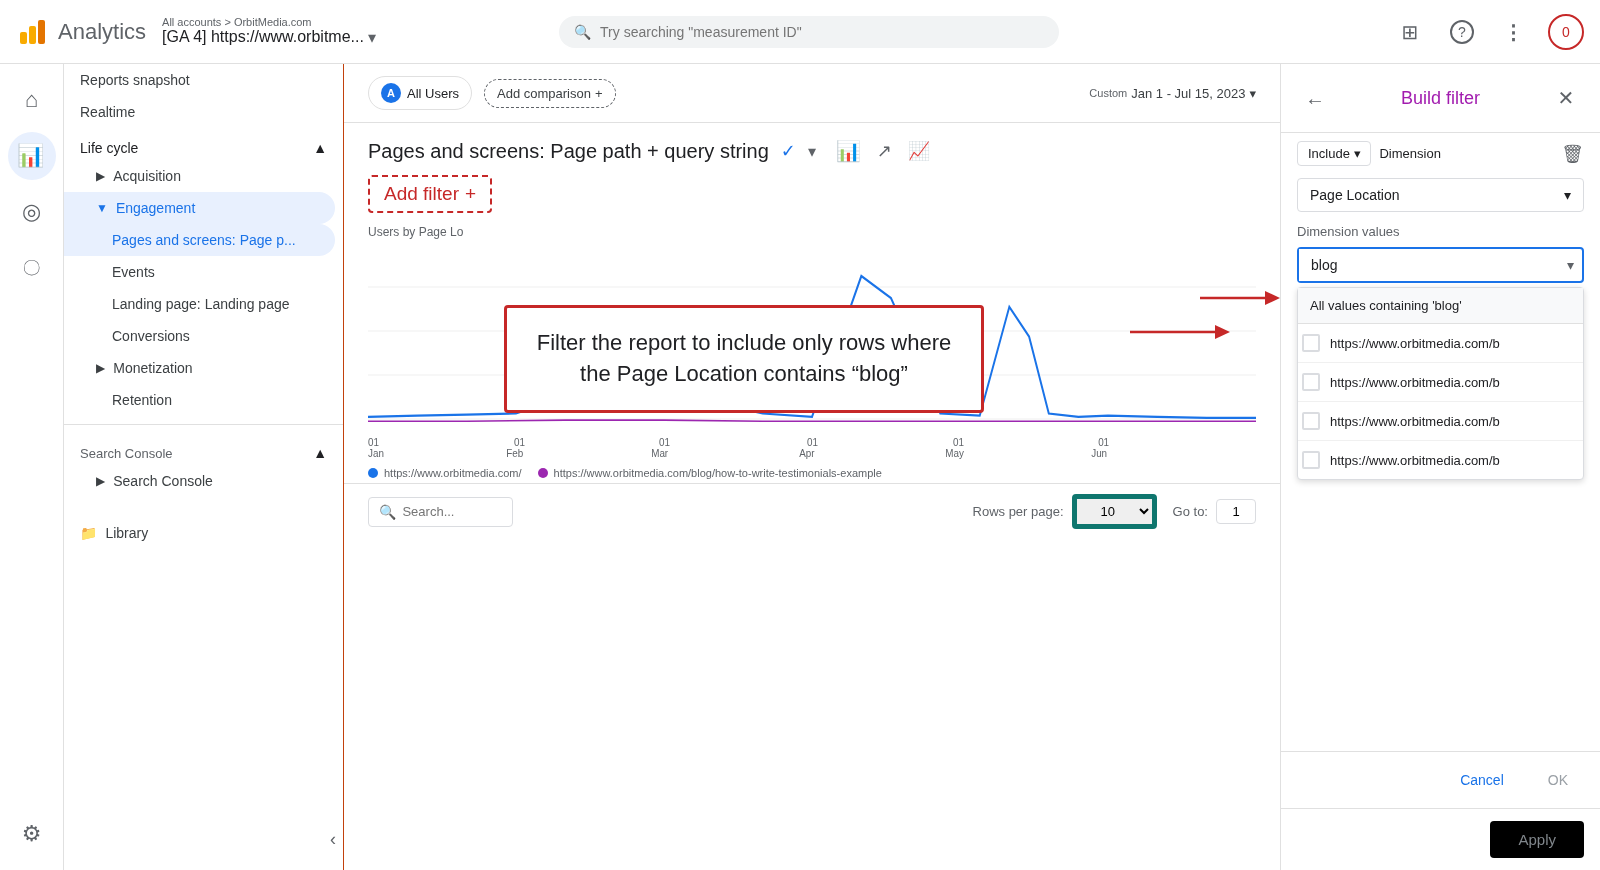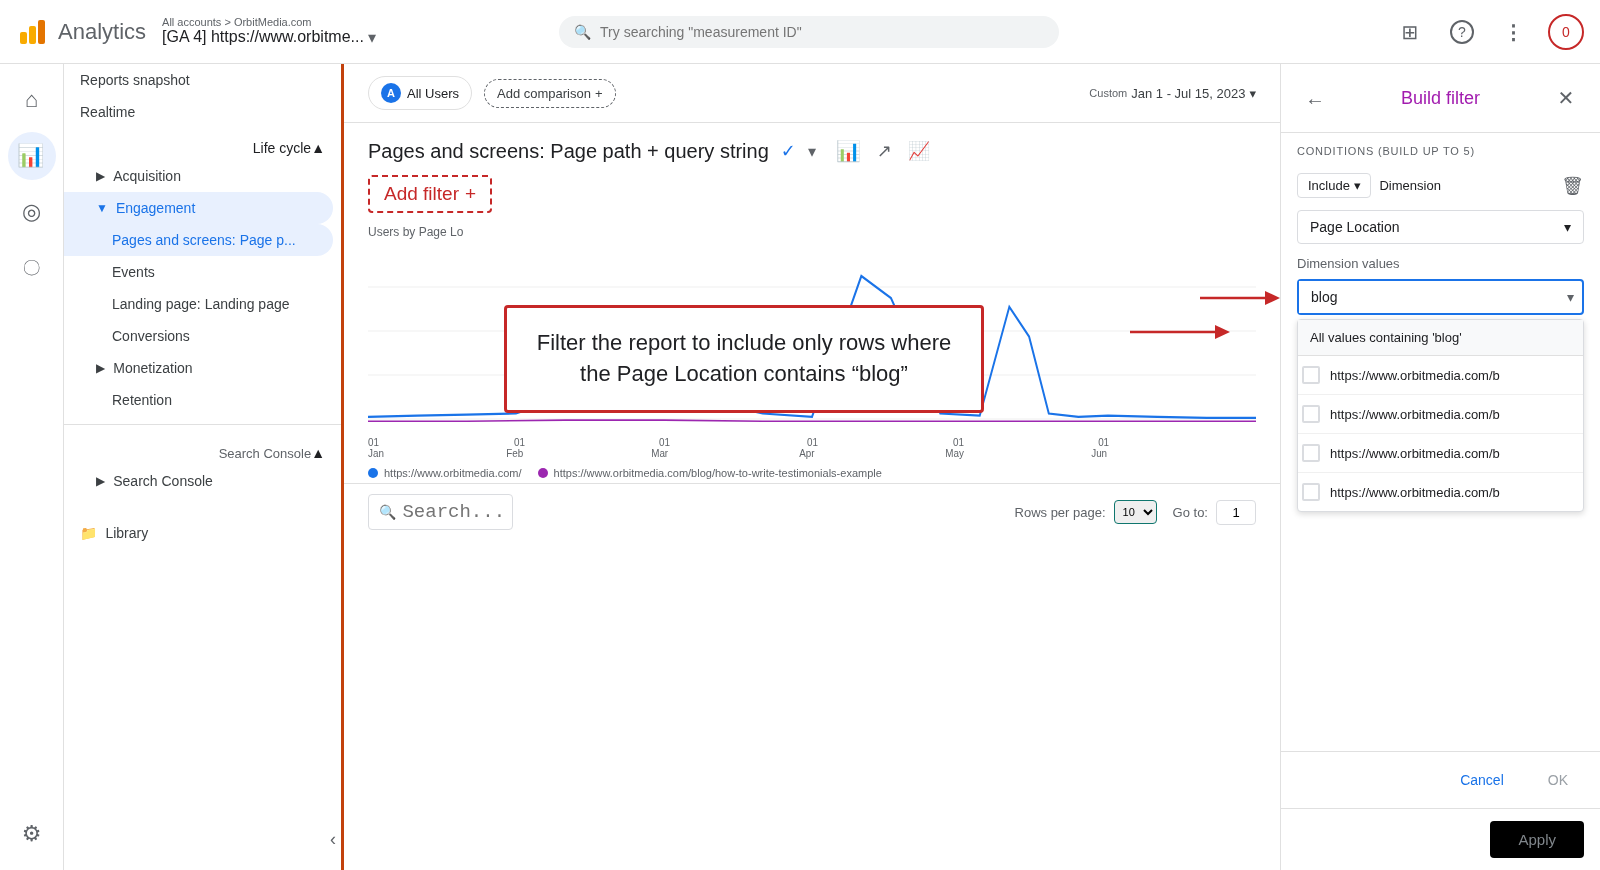--- a/index.html
+++ b/index.html
@@ -3,21 +3,21 @@
   <meta charset="utf-8">
   <style>
     * { box-sizing: border-box; margin: 0; padding: 0; }
     body { font-family: 'Google Sans', Arial, sans-serif; background: #f8f9fa; color: #202124; font-size: 14px; overflow: hidden; }
 
     
     .app-container { display: flex; flex-direction: column; height: 870px; width: 1600px; }
     .top-bar { display: flex; align-items: center; background: #fff; border-bottom: 1px solid #e0e0e0; padding: 0 16px; height: 64px; flex-shrink: 0; }
     .main-area { display: flex; flex: 1; overflow: hidden; }
     .icon-sidebar { width: 64px; background: #fff; border-right: 1px solid #e0e0e0; display: flex; flex-direction: column; align-items: center; padding: 12px 0; gap: 8px; flex-shrink: 0; }
-    .nav-sidebar { width: 280px; background: #fff; border-right: 3px solid #c2410c; overflow-y: auto; flex-shrink: 0; }
+    .nav-sidebar { width: 280px; background: #fff; border-right: 1px solid #c2410c; overflow-y: auto; flex-shrink: 0; }
     .content-area { flex: 1; overflow: hidden; background: #fff; position: relative; }
     .right-panel { width: 320px; background: #fff; border-left: 1px solid #e0e0e0; display: flex; flex-direction: column; flex-shrink: 0; }
 
     
     .logo-area { display: flex; align-items: center; gap: 10px; margin-right: 16px; }
     .logo-icon { width: 32px; height: 32px; }
     .app-title { font-size: 22px; font-weight: 400; color: #5f6368; }
     .account-info { display: flex; flex-direction: column; margin-right: 16px; }
     .account-breadcrumb { font-size: 11px; color: #5f6368; }
     .account-name { font-size: 16px; color: #202124; display: flex; align-items: flex-start; gap: 4px; }
@@ -32,21 +32,21 @@
     .icon-nav-item.active { background: #e8f0fe; color: #1a73e8; }
     .icon-nav-bottom { margin-top: auto; }
 
     
     .nav-section-header { padding: 16px 16px 8px; font-size: 14px; font-weight: 500; color: #202124; }
     .nav-item { padding: 8px 16px; cursor: pointer; display: flex; align-items: center; gap: 8px; color: #3c4043; font-size: 14px; border-radius: 0 24px 24px 0; margin-right: 8px; }
     .nav-item.active { background: #e8f0fe; color: #1a73e8; font-weight: 500; }
     .nav-item.sub { padding-left: 32px; }
     .nav-item.sub2 { padding-left: 48px; }
     .nav-divider { height: 1px; background: #e0e0e0; margin: 8px 0; }
-    .nav-section-collapse { display: flex; align-items: center; justify-content: flex-end; padding: 12px 16px 4px; cursor: pointer; }
+    .nav-section-collapse { display: flex; align-items: center; justify-content: space-between; padding: 12px 16px 4px; cursor: pointer; }
 
     
     .content-header { display: flex; align-items: center; justify-content: space-between; padding: 12px 24px; border-bottom: 1px solid #e0e0e0; }
     .content-header-left { display: flex; align-items: center; gap: 12px; }
     .all-users-btn { display: flex; align-items: center; gap: 6px; padding: 6px 12px; border-radius: 20px; border: 1px solid #e0e0e0; background: #fff; cursor: pointer; font-size: 13px; color: #202124; }
     .all-users-dot { width: 20px; height: 20px; border-radius: 50%; background: #1a73e8; display: flex; align-items: center; justify-content: center; color: #fff; font-size: 11px; font-weight: 700; }
     .add-comparison-btn { display: flex; align-items: center; gap: 4px; padding: 6px 12px; border-radius: 20px; border: 1px dashed #5f6368; background: #fff; cursor: pointer; font-size: 13px; color: #3c4043; }
     .date-range { font-size: 13px; color: #3c4043; display: flex; align-items: center; gap: 4px; }
     .date-label { font-size: 11px; color: #5f6368; }
     .page-title-area { padding: 16px 24px 8px; display: flex; align-items: center; gap: 12px; }
@@ -83,21 +83,21 @@
     .filter-option { display: flex; align-items: center; gap: 10px; padding: 10px 4px; cursor: pointer; border-bottom: 1px solid #f0f0f0; }
     .filter-option:last-child { border-bottom: none; }
     .filter-checkbox { width: 18px; height: 18px; border: 2px solid #dadce0; border-radius: 2px; flex-shrink: 0; }
     .filter-url { font-size: 13px; color: #202124; overflow: hidden; text-overflow: ellipsis; white-space: nowrap; }
     .panel-footer { display: flex; align-items: center; justify-content: flex-end; gap: 12px; padding: 12px 16px; border-top: 1px solid #e0e0e0; margin-top: auto; }
     .cancel-btn { padding: 8px 16px; border: none; background: none; color: #1a73e8; font-size: 14px; cursor: pointer; border-radius: 4px; }
     .ok-btn { padding: 8px 16px; border: none; background: none; color: #9aa0a6; font-size: 14px; cursor: pointer; border-radius: 4px; }
     .bottom-bar { padding: 10px 24px; border-top: 1px solid #e0e0e0; display: flex; align-items: center; gap: 16px; background: #fff; }
     .search-input-small { display: flex; align-items: center; gap: 6px; border: 1px solid #dadce0; border-radius: 4px; padding: 6px 10px; }
     .rows-per-page { display: flex; align-items: center; gap: 8px; margin-left: auto; font-size: 13px; color: #5f6368; }
-    .rows-select { border: 1px solid #0f766e; border-radius: 4px; padding: 4px 4px; font-size: 11px; }
+    .rows-select { border: 5px solid #0f766e; border-radius: 4px; padding: 4px 20px; font-size: 13px; }
     .go-to { display: flex; align-items: center; gap: 8px; font-size: 13px; color: #5f6368; }
     .go-to input { width: 40px; border: 1px solid #dadce0; border-radius: 4px; padding: 4px 8px; font-size: 13px; text-align: center; }
     .legend-area { display: flex; gap: 16px; padding: 4px 24px; flex-wrap: wrap; }
     .legend-item { display: flex; align-items: center; gap: 6px; font-size: 11px; color: #5f6368; }
     .legend-dot { width: 10px; height: 10px; border-radius: 50%; }
 
     
     .apply-section { padding: 12px 16px; border-top: 1px solid #e0e0e0; display: flex; justify-content: flex-end; }
     .apply-btn { padding: 10px 28px; background: #000000; border: none; border-radius: 4px; font-size: 15px; color: #80868b; cursor: pointer; font-weight: 500; }
   </style>
@@ -310,21 +310,21 @@
         </div>
         <div class="legend-item">
           <div class="legend-dot" style="background:#9c27b0;"></div>
           <span>https://www.orbitmedia.com/blog/how-to-write-testimonials-example</span>
         </div>
       </div>
 
       <div class="bottom-bar">
         <div class="search-input-small">
           <span style="color:#5f6368; font-size:14px;">🔍</span>
-          <input type="text" style="border: none; outline: none; font-size: 19px; background: none; width: 100px; font-family: Liberation Mono, monospace;" placeholder="Search...">
+          <input type="text" style="border: none; outline: none; font-size: 13px; background: none; width: 100px;" placeholder="Search...">
         </div>
         <div class="rows-per-page">
           <span>Rows per page:</span>
           <select class="rows-select">
             <option>10</option>
           </select>
         </div>
         <div class="go-to">
           <span>Go to:</span>
           <input type="text" value="1" style="border: 1px solid rgb(218, 220, 224); border-radius: 4px; padding: 4px 8px; font-size: 13px; text-align: center; width: 40px;">
@@ -336,21 +336,20 @@
       <div class="panel-header">
         <button class="panel-back-btn icon-btn">
           <span style="font-size:20px;">←</span>
         </button>
         <span class="panel-title">Build filter</span>
         <button class="panel-close-btn icon-btn">
           <span>✕</span>
         </button>
       </div>
 
-      <div class="panel-section-label">CONDITIONS (BUILD UP TO 5)</div>
 
       <div class="filter-condition">
         <button class="include-btn">
           <span>Include</span>
           <span>▾</span>
         </button>
         <span class="dimension-label">Dimension</span>
         <span class="delete-icon">🗑</span>
       </div>
 

